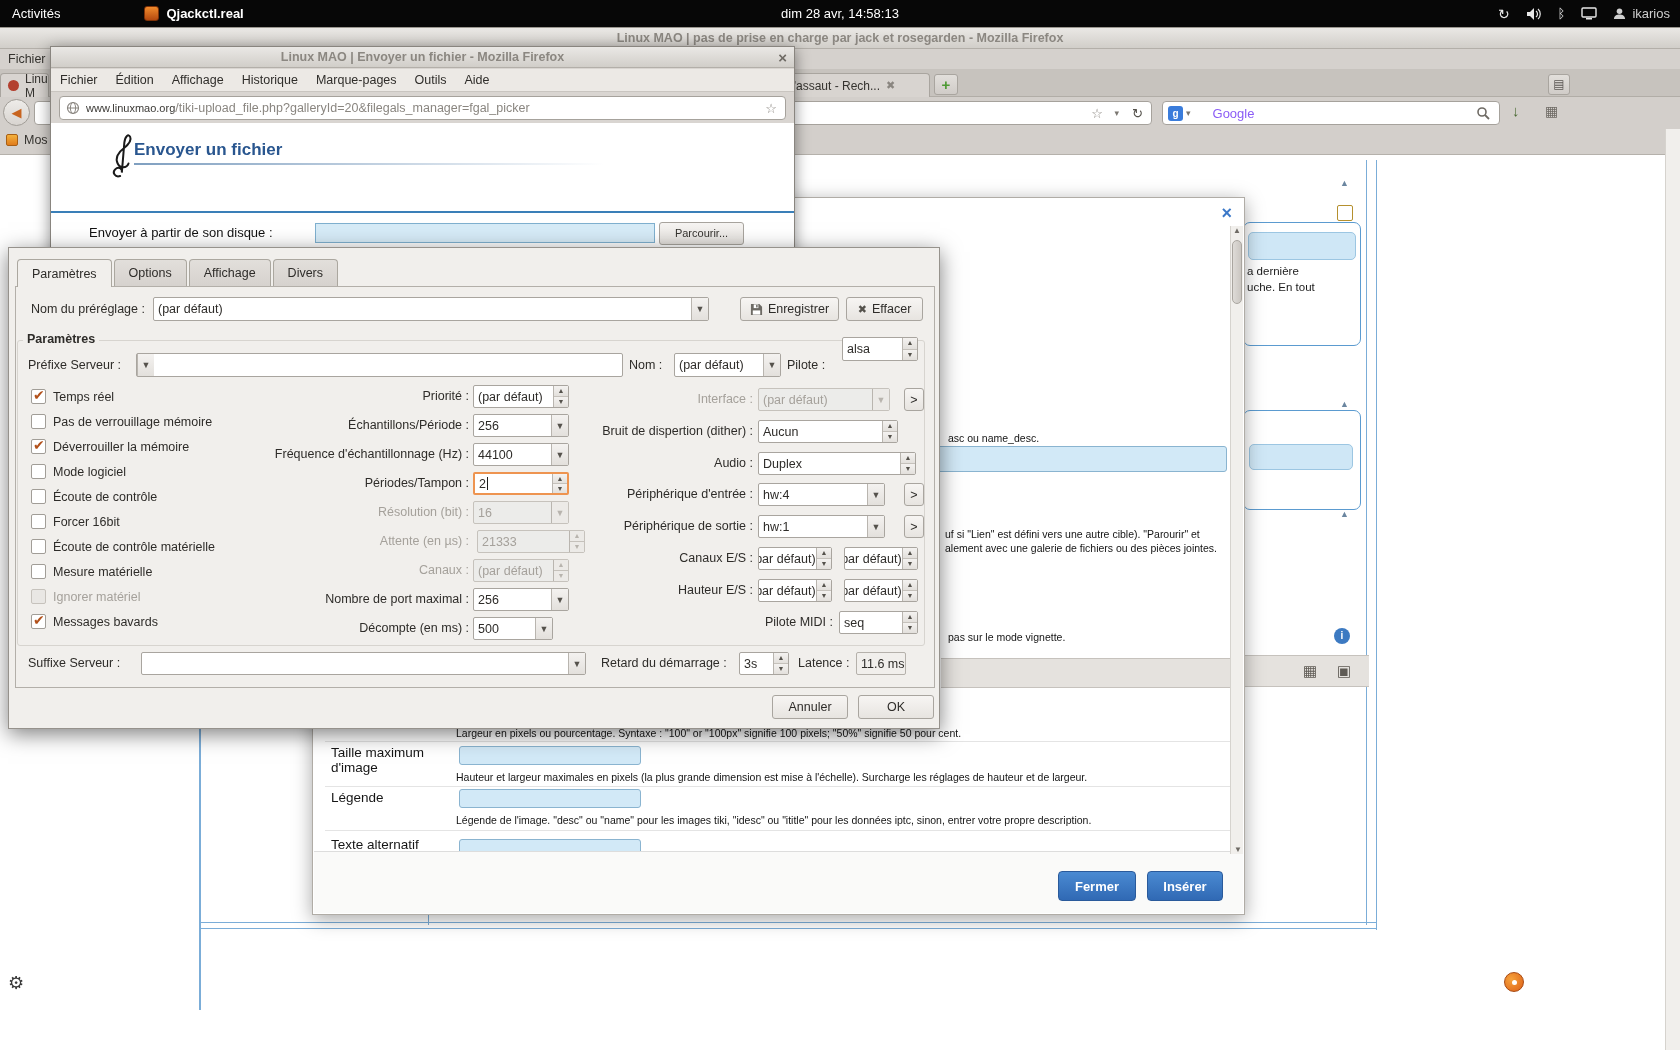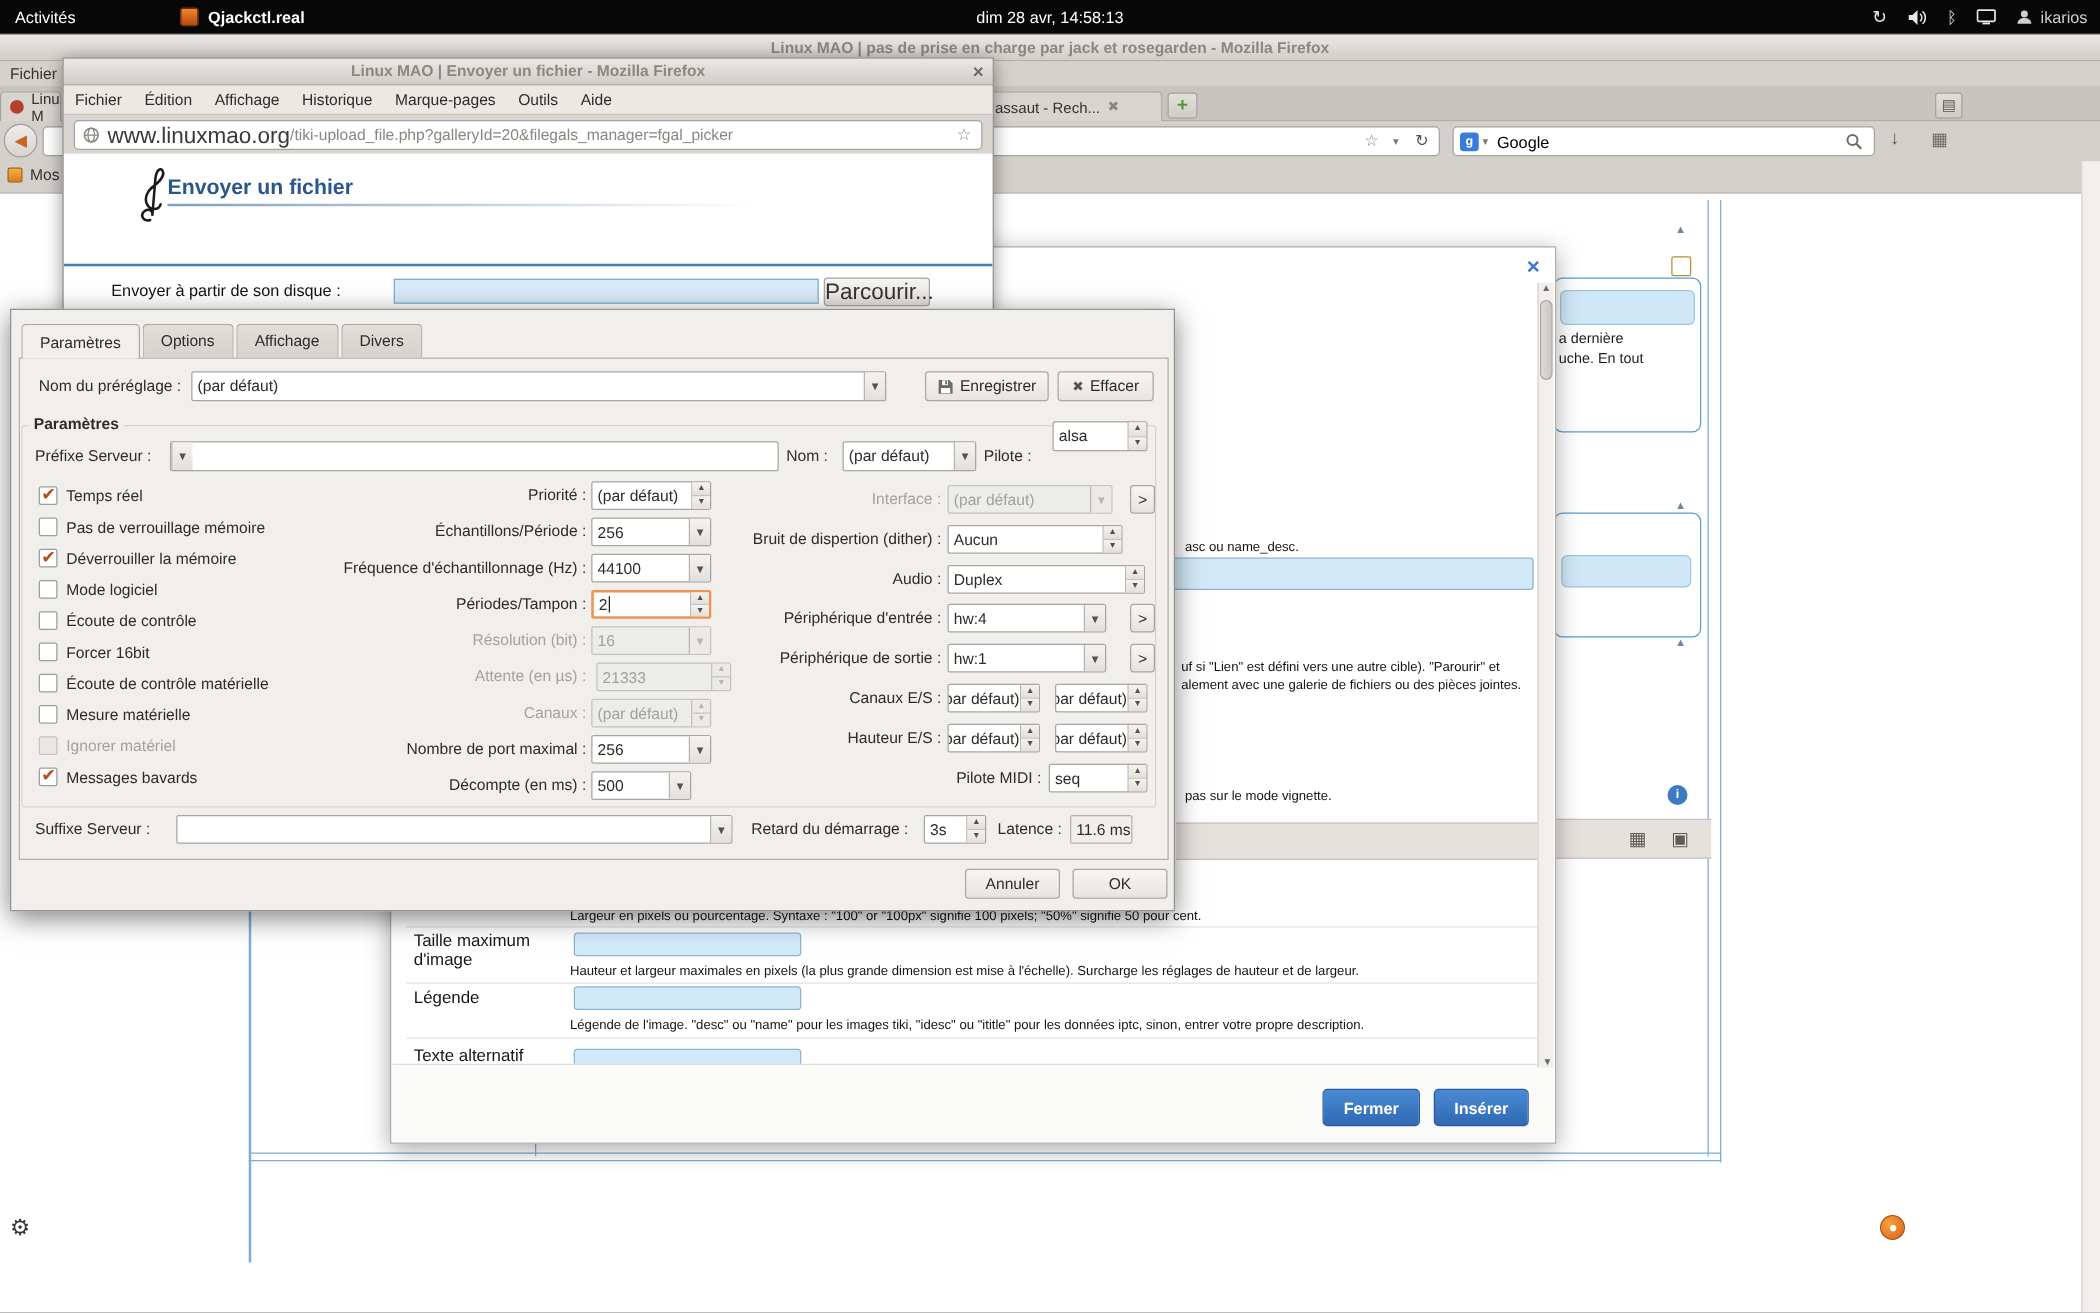--- a/index.html
+++ b/index.html
@@ -123,21 +123,21 @@
     <div class="mw-navrow">
       <div style="position:absolute;left:3px;top:2px;width:27px;height:27px;border-radius:50%;background:linear-gradient(#eeece9,#d8d4d0);border:1px solid #a19d97;text-align:center;line-height:25px;color:#c8641f;font-size:13px"><span>◀</span></div>
       <div class="urlfield" style="left:34px;width:1118px">
         <span style="position:absolute;right:48px" class="ticon">☆</span>
         <span style="position:absolute;right:32px;font-size:9px;color:#7b7771">▾</span>
         <span style="position:absolute;right:8px;font-size:13px;color:#55524c">↻</span>
       </div>
       <div class="urlfield" style="left:1162px;width:338px">
         <span style="width:15px;height:15px;background:#3a7cdb;border-radius:3px;color:#fff;font-weight:bold;font-size:10px;text-align:center;line-height:15px;margin-left:5px">g</span>
         <span style="font-size:9px;color:#7b7771;margin-left:3px">▾</span>
-        <span style="color:#000000;margin-left:7px">Google</span>
+        <span style="color:#8b5cf6;margin-left:22px">Google</span>
         <svg style="position:absolute;right:8px" width="15" height="15" viewBox="0 0 15 15">
             <circle cx="6" cy="6" r="4" fill="none" stroke="#6e6a64" stroke-width="1.6"></circle>
             <line x1="9" y1="9" x2="13" y2="13" stroke="#6e6a64" stroke-width="1.8"></line>
           </svg>
       </div>
       <span style="position:absolute;left:1512px;top:5px;font-weight:bold;font-size:15px;color:#4c6b35">↓</span>
       <span style="position:absolute;left:1545px;top:6px;font-size:14px;color:#6e6a64">▦</span>
     </div>
     <div class="mw-bookmarks">
       <div style="position:absolute;left:6px;top:4px;display:flex;align-items:center;gap:6px;font-size:12.5px;color:#35332f">
@@ -228,35 +228,35 @@
       <span>Outils</span>
       <span>Aide</span>
     </div>
     <div class="uw-navrow">
       <div class="urlfield" style="left:8px;right:8px;width:auto">
         <svg style="margin-left:6px" width="14" height="14" viewBox="0 0 14 14">
             <circle cx="7" cy="7" r="5.5" fill="none" stroke="#8a8680" stroke-width="1.2"></circle>
             <ellipse cx="7" cy="7" rx="2.6" ry="5.5" fill="none" stroke="#8a8680" stroke-width="1"></ellipse>
             <line x1="1.5" y1="7" x2="12.5" y2="7" stroke="#8a8680" stroke-width="1"></line>
           </svg>
-        <span style="margin-left:6px;font-size:18px;color:#3b3935">www.linuxmao.org</span>
+        <span style="margin-left:6px;font-size:11px;color:#3b3935">www.linuxmao.org</span>
           <span style="font-size:12.5px;color:#8a8680">/tiki-upload_file.php?galleryId=20&amp;filegals_manager=fgal_picker</span>
         <span style="position:absolute;right:8px" class="ticon">☆</span>
       </div>
     </div>
     <div class="uw-content">
       <svg style="position:absolute;left:57px;top:8px" width="26" height="50" viewBox="0 0 26 60">
         <path d="M12 54 C6 56 2 50 6 46 C10 42 15 45 14 50 L17 14 C18 6 22 3 24 7 C26 11 21 17 16 21 C9 26 6 33 9 39 C12 45 20 45 22 39" fill="none" stroke="#1a1a1a" stroke-width="2.4" stroke-linecap="round"></path>
       </svg>
       <span class="heading" style="position:absolute;left:83px;top:17px">Envoyer un fichier</span>
       <div style="position:absolute;left:83px;top:40px;width:470px;height:2px;background:linear-gradient(90deg,#7f9fc0,rgba(127,159,192,0))"></div>
       <div style="position:absolute;left:0;top:88px;width:100%;height:2px;background:#3a7fb8"></div>
       <span style="position:absolute;left:38px;top:102px;font-size:13px;color:#111">Envoyer à partir de son disque :</span>
       <div style="position:absolute;left:264px;top:100px;width:340px;height:20px;background:#d6ebf7;border:1px solid #7fb0cf"></div>
-      <div style="position:absolute;left:608px;top:99px;width:85px;height:23px;background:linear-gradient(#f7f5f3,#e2dfdb);border:1px solid #a8a49e;border-radius:3px;text-align:center;line-height:21px;font-size:18px;color:#35332f">Parcourir...</div>
+      <div style="position:absolute;left:608px;top:99px;width:85px;height:23px;background:linear-gradient(#f7f5f3,#e2dfdb);border:1px solid #a8a49e;border-radius:3px;text-align:center;line-height:21px;font-size:11px;color:#35332f">Parcourir...</div>
     </div>
   </div>
 
   <div class="qdlg">
     <div class="qtabs">
       <div class="qtab active">Paramètres</div>
       <div class="qtab">Options</div>
       <div class="qtab">Affichage</div>
       <div class="qtab">Divers</div>
     </div>

